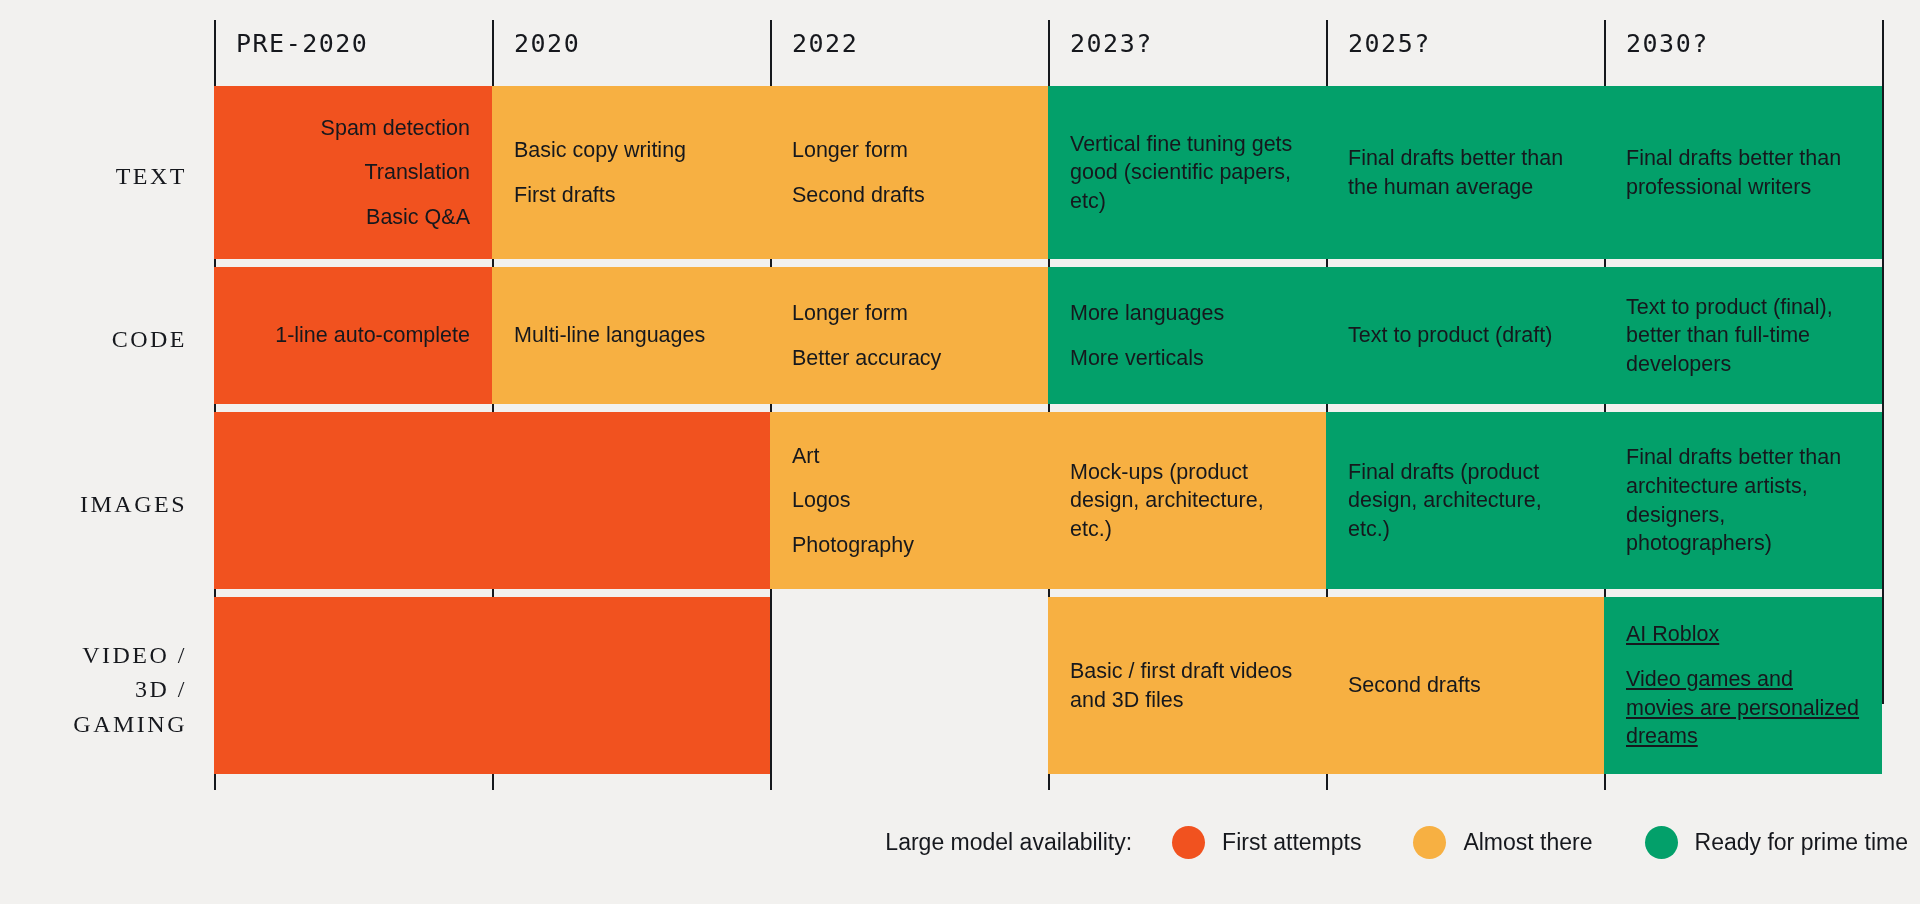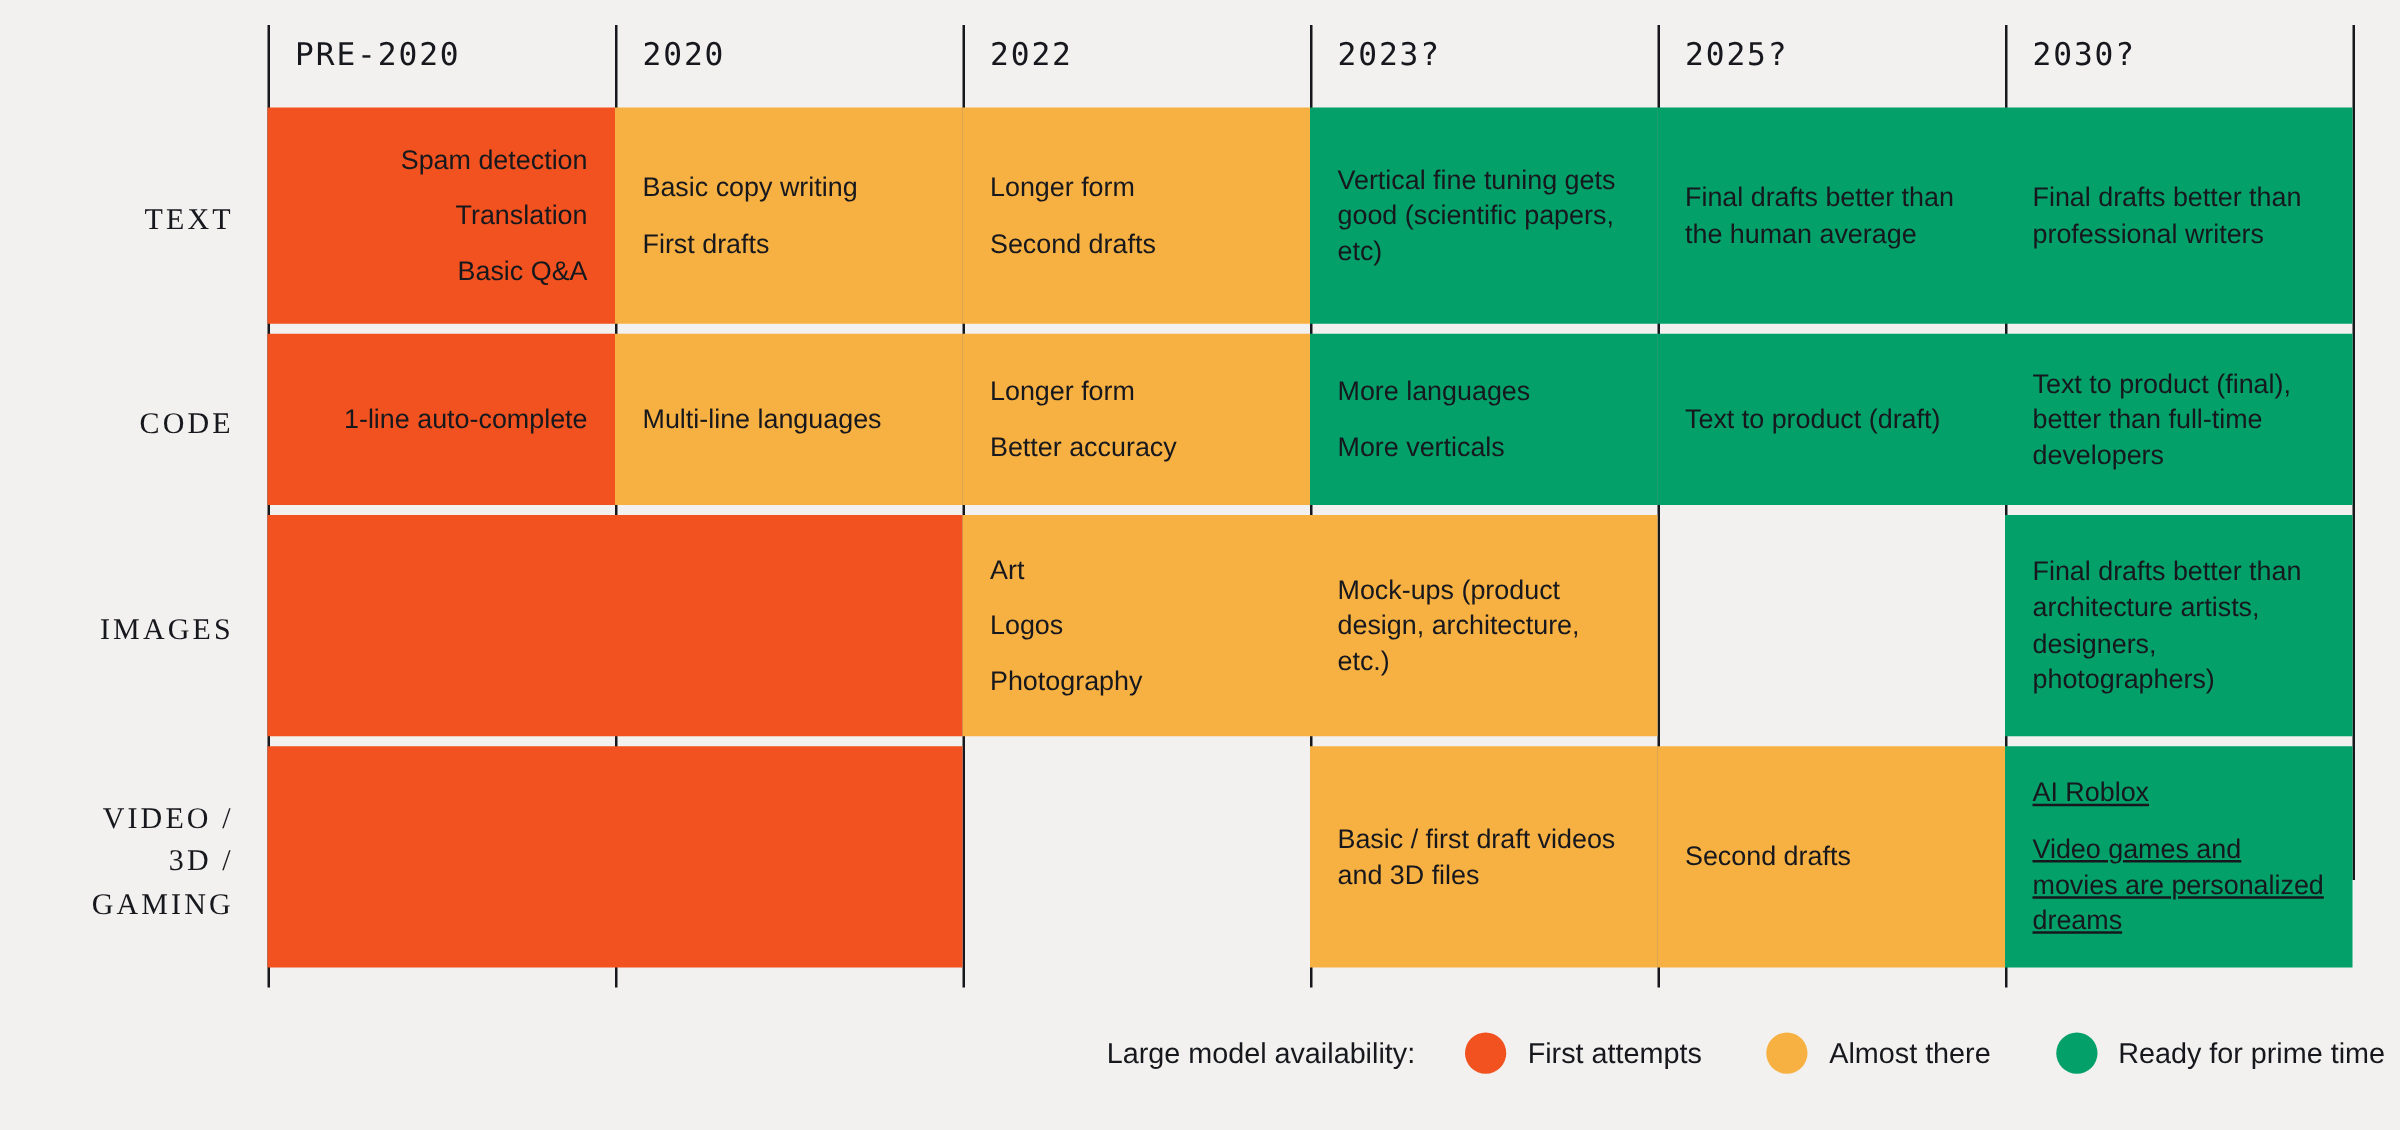--- a/index.html
+++ b/index.html
@@ -234,20 +234,23 @@
       </div>
       <div class="cell c-red" style="grid-area: 4 / 2;"></div>
       <div class="cell c-red" style="grid-area: 4 / 3;"></div>
       <div class="cell c-amber" style="grid-area: 4 / 4;">
         <span class="line">Art</span>
         <span class="line">Logos</span>
         <span class="line">Photography</span>
       </div>
       <div class="cell c-amber" style="grid-area: 4 / 5;">
         <span class="line">Mock-ups (product design, architecture, etc.)</span>
+      </div>
+      <div class="cell c-green" style="grid-area: 4 / 6;">
+        <span class="line">Final drafts (product design, architecture, etc.)</span>
       </div>
       <div class="cell c-green" style="grid-area: 4 / 7;">
         <span class="line">Final drafts better than architecture artists, designers, photographers)</span>
       </div>
       <div class="rowlabel" style="grid-row: 5;">
         <span>VIDEO /</span>
         <span>3D /</span>
         <span>GAMING</span>
       </div>
       <div class="cell c-red" style="grid-area: 5 / 2;"></div>

